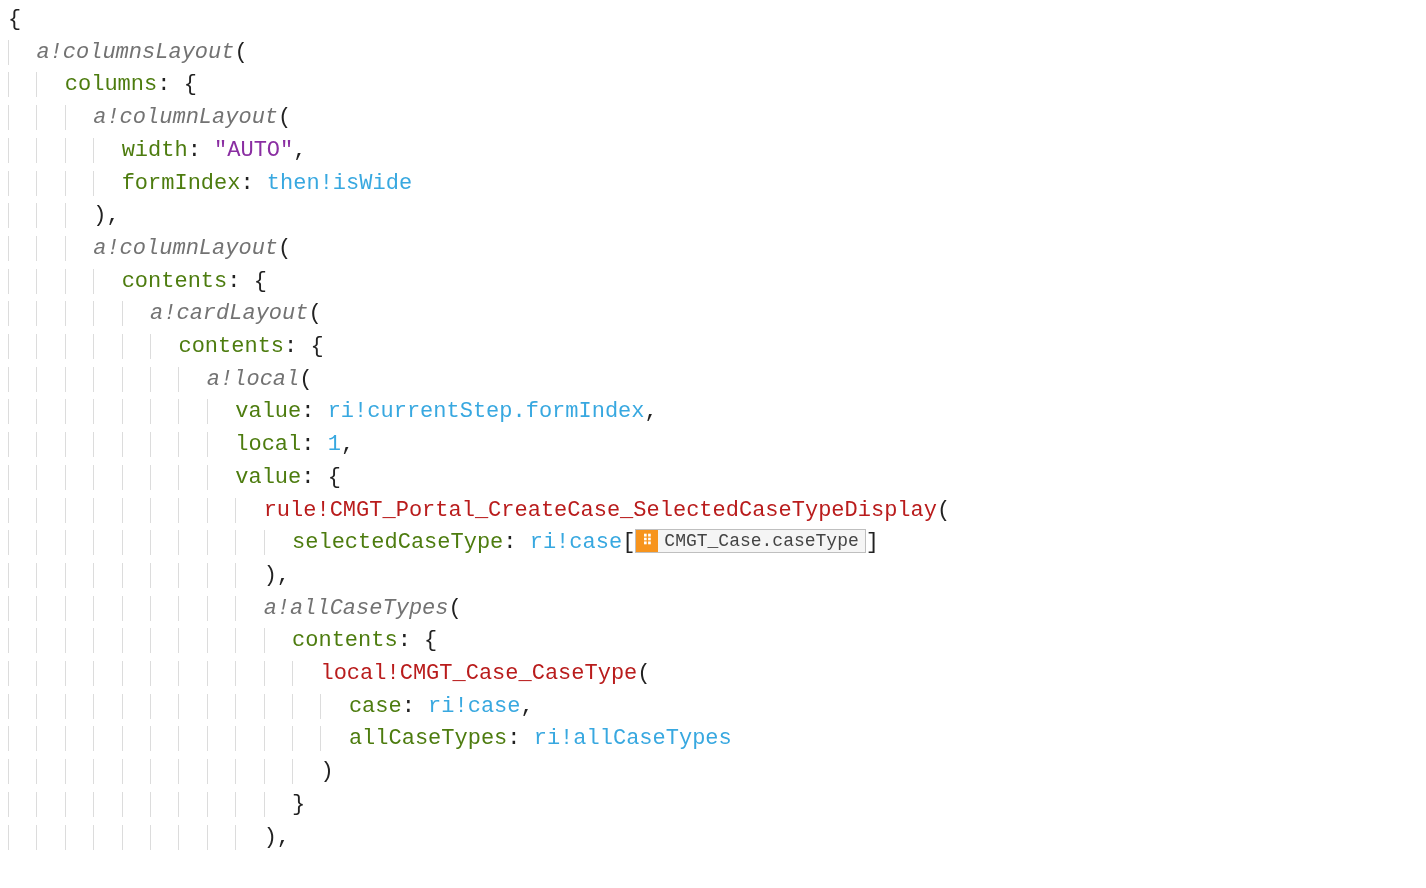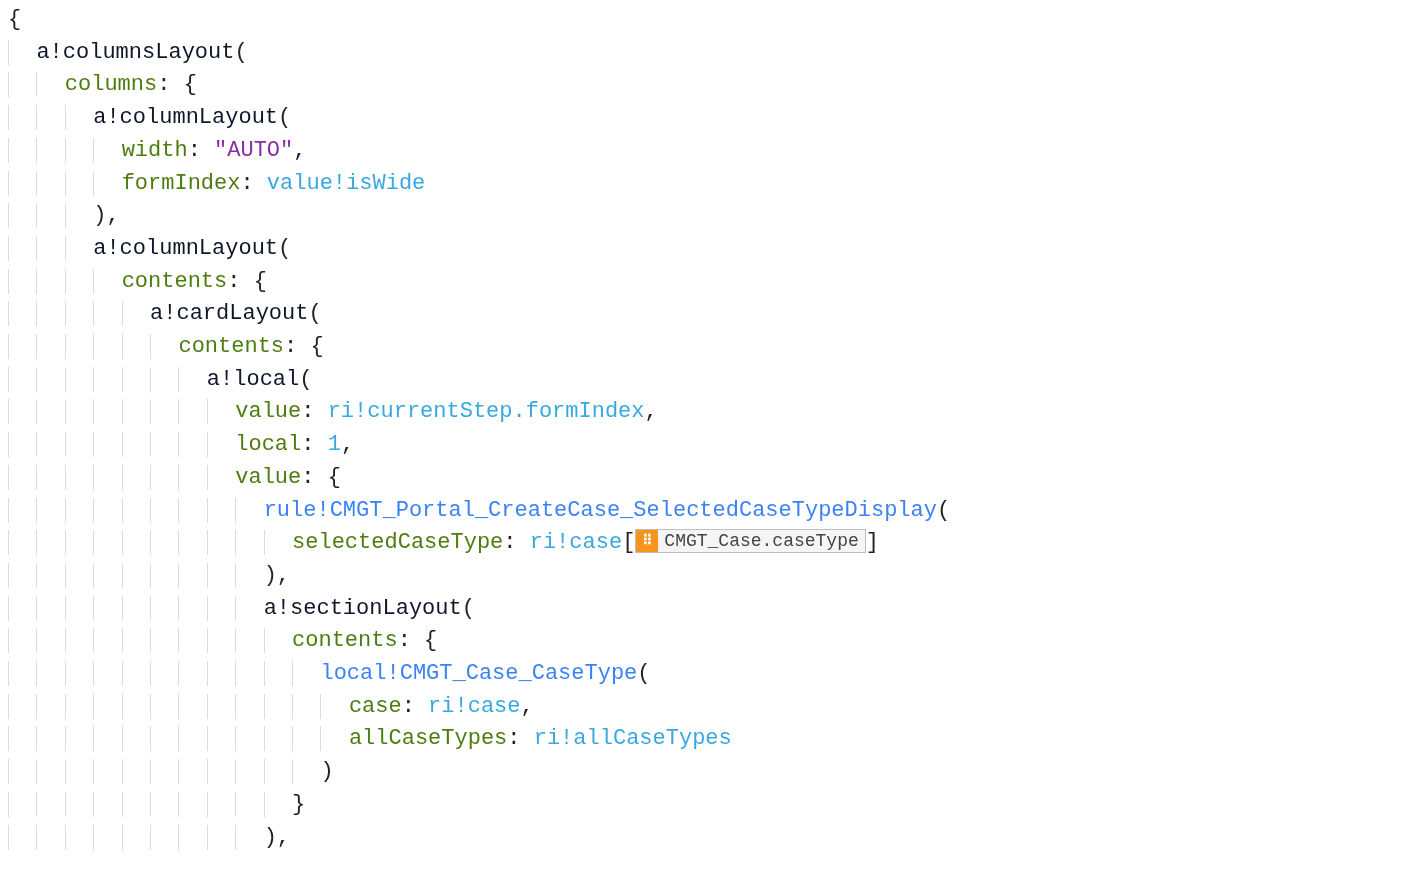--- a/index.html
+++ b/index.html
@@ -9,27 +9,27 @@
     font-size: 22px;
     line-height: 32.7px;
     padding: 4px 0 4px 8px;
     overflow: hidden;
   }
   .code { white-space: pre; color: #6e6e6e; }
   .guide {
     border-left: 1px solid #dcdcdc;
     padding-left: 1px;
   }
-  .fn { color: #0f172a; }          
+  .fn { color: #737373; font-style: italic; }          
   .param { color: #4d7c0f; }       
   .punct { color: #222; }          
   .str { color: #8a2ea2; }         
   .var { color: #38a8e0; }         
   .num { color: #38a8e0; }         
-  .rule { color: #3b82f6; }        
+  .rule { color: #b91c1c; }        
   .chip {
     display: inline-flex;
     align-items: center;
     vertical-align: 1px;
     border: 1px solid #bfbfbf;
     background: #f5f5f5;
     padding: 0 6px 0 0;
     font-size: 18px;
     color: #444;
     height: 24px;
@@ -51,33 +51,33 @@
   }
 </style>
 </head>
 <body>
 
 <div class="code"><span class="punct">{</span>
 <span class="guide"> </span> <span class="fn">a!columnsLayout</span><span class="punct">(</span>
 <span class="guide"> </span> <span class="guide"> </span> <span class="param">columns</span><span class="punct">:</span><span class="punct"> {</span>
 <span class="guide"> </span> <span class="guide"> </span> <span class="guide"> </span> <span class="fn">a!columnLayout</span><span class="punct">(</span>
 <span class="guide"> </span> <span class="guide"> </span> <span class="guide"> </span> <span class="guide"> </span> <span class="param">width</span><span class="punct">:</span><span class="str"> "AUTO"</span><span class="punct">,</span>
-<span class="guide"> </span> <span class="guide"> </span> <span class="guide"> </span> <span class="guide"> </span> <span class="param">formIndex</span><span class="punct">:</span><span class="var"> value!isWide</span>
+<span class="guide"> </span> <span class="guide"> </span> <span class="guide"> </span> <span class="guide"> </span> <span class="param">formIndex</span><span class="punct">:</span><span class="var"> then!isWide</span>
 <span class="guide"> </span> <span class="guide"> </span> <span class="guide"> </span> <span class="punct">)</span><span class="punct">,</span>
 <span class="guide"> </span> <span class="guide"> </span> <span class="guide"> </span> <span class="fn">a!columnLayout</span><span class="punct">(</span>
 <span class="guide"> </span> <span class="guide"> </span> <span class="guide"> </span> <span class="guide"> </span> <span class="param">contents</span><span class="punct">:</span><span class="punct"> {</span>
 <span class="guide"> </span> <span class="guide"> </span> <span class="guide"> </span> <span class="guide"> </span> <span class="guide"> </span> <span class="fn">a!cardLayout</span><span class="punct">(</span>
 <span class="guide"> </span> <span class="guide"> </span> <span class="guide"> </span> <span class="guide"> </span> <span class="guide"> </span> <span class="guide"> </span> <span class="param">contents</span><span class="punct">:</span><span class="punct"> {</span>
 <span class="guide"> </span> <span class="guide"> </span> <span class="guide"> </span> <span class="guide"> </span> <span class="guide"> </span> <span class="guide"> </span> <span class="guide"> </span> <span class="fn">a!local</span><span class="punct">(</span>
 <span class="guide"> </span> <span class="guide"> </span> <span class="guide"> </span> <span class="guide"> </span> <span class="guide"> </span> <span class="guide"> </span> <span class="guide"> </span> <span class="guide"> </span> <span class="param">value</span><span class="punct">:</span><span class="var"> ri!currentStep.formIndex</span><span class="punct">,</span>
 <span class="guide"> </span> <span class="guide"> </span> <span class="guide"> </span> <span class="guide"> </span> <span class="guide"> </span> <span class="guide"> </span> <span class="guide"> </span> <span class="guide"> </span> <span class="param">local</span><span class="punct">:</span><span class="num"> 1</span><span class="punct">,</span>
 <span class="guide"> </span> <span class="guide"> </span> <span class="guide"> </span> <span class="guide"> </span> <span class="guide"> </span> <span class="guide"> </span> <span class="guide"> </span> <span class="guide"> </span> <span class="param">value</span><span class="punct">:</span><span class="punct"> {</span>
 <span class="guide"> </span> <span class="guide"> </span> <span class="guide"> </span> <span class="guide"> </span> <span class="guide"> </span> <span class="guide"> </span> <span class="guide"> </span> <span class="guide"> </span> <span class="guide"> </span> <span class="rule">rule!CMGT_Portal_CreateCase_SelectedCaseTypeDisplay</span><span class="punct">(</span>
 <span class="guide"> </span> <span class="guide"> </span> <span class="guide"> </span> <span class="guide"> </span> <span class="guide"> </span> <span class="guide"> </span> <span class="guide"> </span> <span class="guide"> </span> <span class="guide"> </span> <span class="guide"> </span> <span class="param">selectedCaseType</span><span class="punct">:</span><span class="var"> ri!case</span><span class="punct">[</span><span class="chip"><span class="chip-icon">⠿</span><span>CMGT_Case.caseType</span></span><span class="punct">]</span>
 <span class="guide"> </span> <span class="guide"> </span> <span class="guide"> </span> <span class="guide"> </span> <span class="guide"> </span> <span class="guide"> </span> <span class="guide"> </span> <span class="guide"> </span> <span class="guide"> </span> <span class="punct">)</span><span class="punct">,</span>
-<span class="guide"> </span> <span class="guide"> </span> <span class="guide"> </span> <span class="guide"> </span> <span class="guide"> </span> <span class="guide"> </span> <span class="guide"> </span> <span class="guide"> </span> <span class="guide"> </span> <span class="fn">a!sectionLayout</span><span class="punct">(</span>
+<span class="guide"> </span> <span class="guide"> </span> <span class="guide"> </span> <span class="guide"> </span> <span class="guide"> </span> <span class="guide"> </span> <span class="guide"> </span> <span class="guide"> </span> <span class="guide"> </span> <span class="fn">a!allCaseTypes</span><span class="punct">(</span>
 <span class="guide"> </span> <span class="guide"> </span> <span class="guide"> </span> <span class="guide"> </span> <span class="guide"> </span> <span class="guide"> </span> <span class="guide"> </span> <span class="guide"> </span> <span class="guide"> </span> <span class="guide"> </span> <span class="param">contents</span><span class="punct">:</span><span class="punct"> {</span>
 <span class="guide"> </span> <span class="guide"> </span> <span class="guide"> </span> <span class="guide"> </span> <span class="guide"> </span> <span class="guide"> </span> <span class="guide"> </span> <span class="guide"> </span> <span class="guide"> </span> <span class="guide"> </span> <span class="guide"> </span> <span class="rule">local!CMGT_Case_CaseType</span><span class="punct">(</span>
 <span class="guide"> </span> <span class="guide"> </span> <span class="guide"> </span> <span class="guide"> </span> <span class="guide"> </span> <span class="guide"> </span> <span class="guide"> </span> <span class="guide"> </span> <span class="guide"> </span> <span class="guide"> </span> <span class="guide"> </span> <span class="guide"> </span> <span class="param">case</span><span class="punct">:</span><span class="var"> ri!case</span><span class="punct">,</span>
 <span class="guide"> </span> <span class="guide"> </span> <span class="guide"> </span> <span class="guide"> </span> <span class="guide"> </span> <span class="guide"> </span> <span class="guide"> </span> <span class="guide"> </span> <span class="guide"> </span> <span class="guide"> </span> <span class="guide"> </span> <span class="guide"> </span> <span class="param">allCaseTypes</span><span class="punct">:</span><span class="var"> ri!allCaseTypes</span>
 <span class="guide"> </span> <span class="guide"> </span> <span class="guide"> </span> <span class="guide"> </span> <span class="guide"> </span> <span class="guide"> </span> <span class="guide"> </span> <span class="guide"> </span> <span class="guide"> </span> <span class="guide"> </span> <span class="guide"> </span> <span class="punct">)</span>
 <span class="guide"> </span> <span class="guide"> </span> <span class="guide"> </span> <span class="guide"> </span> <span class="guide"> </span> <span class="guide"> </span> <span class="guide"> </span> <span class="guide"> </span> <span class="guide"> </span> <span class="guide"> </span> <span class="punct">}</span>
 <span class="guide"> </span> <span class="guide"> </span> <span class="guide"> </span> <span class="guide"> </span> <span class="guide"> </span> <span class="guide"> </span> <span class="guide"> </span> <span class="guide"> </span> <span class="guide"> </span> <span class="punct">)</span><span class="punct">,</span></div>
 
 </body></html>

